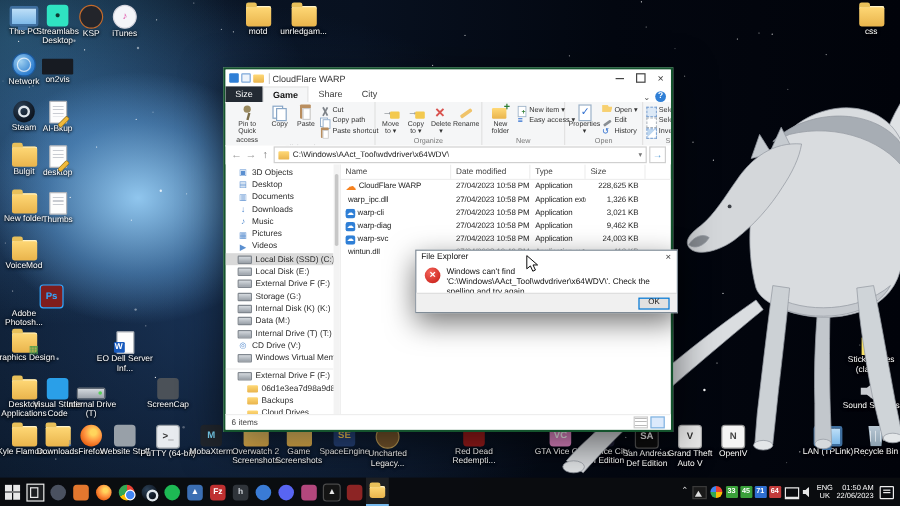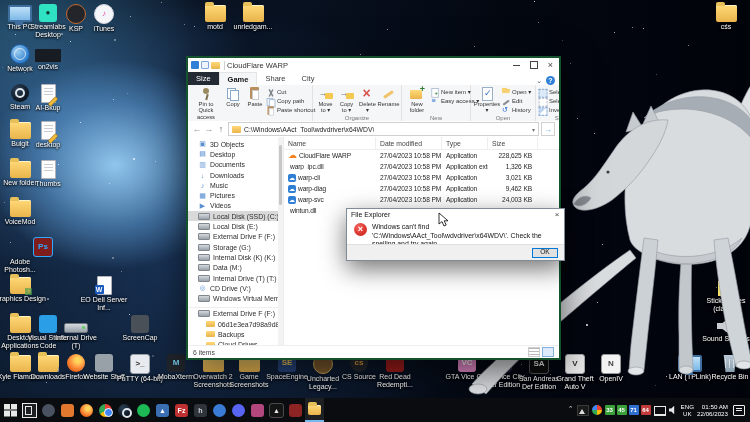--- a/index.html
+++ b/index.html
@@ -413,21 +413,20 @@
       <div class="dicon" style="left: -6px; top: 354px;"><span class="ig s-folder"></span><div class="lb">Kyle Flamon...</div></div>
       <div class="dicon" style="left: 22px; top: 354px;"><span class="ig s-folder"><span class="ov" style="color: rgb(47, 111, 208);">↓</span></span><div class="lb">Downloads</div></div>
       <div class="dicon" style="left: 50px; top: 354px;"><span class="ig s-ff"></span><div class="lb">Firefox</div></div>
       <div class="dicon" style="left: 78px; top: 354px;"><span class="ig s-square" style="background: rgb(152, 160, 168);"></span><div class="lb">Website Stuff</div></div>
       <div class="dicon" style="left: 114px; top: 354px;"><span class="ig s-square" style="background: rgb(232, 235, 239); border: 1px solid rgb(154, 160, 166);"><span class="t" style="color: rgb(51, 51, 51);">&gt;_</span></span><div class="lb">PuTTY (64-bit)</div></div>
       <div class="dicon" style="left: 150px; top: 354px;"><span class="ig s-square" style="background: rgb(33, 38, 45);"><span class="t" style="color: rgb(121, 210, 242);">M</span></span><div class="lb">MobaXterm</div></div>
       <div class="dicon" style="left: 187px; top: 354px;"><span class="ig s-folder"></span><div class="lb">Overwatch 2 Screenshots</div></div>
       <div class="dicon" style="left: 223px; top: 354px;"><span class="ig s-folder"></span><div class="lb">Game Screenshots</div></div>
       <div class="dicon" style="left: 261px; top: 354px;"><span class="ig s-square" style="background: rgb(39, 69, 126);"><span class="t" style="color: rgb(255, 210, 87);">SE</span></span><div class="lb">SpaceEngine</div></div>
       <div class="dicon" style="left: 297px; top: 354px;"><span class="ig s-circle" style="background: rgb(124, 90, 46); border: 1px solid rgb(201, 165, 90);"></span><div class="lb">Uncharted Legacy...</div></div>
-      <div class="dicon" style="left: 333px; top: 354px;"><span class="ig s-circle" style="background: rgb(35, 39, 44);"><span class="t" style="color: rgb(232, 163, 61);">cs</span></span><div class="lb">CS Source</div></div>
       <div class="dicon" style="left: 369px; top: 354px;"><span class="ig s-square" style="background: rgb(160, 28, 28);"></span><div class="lb">Red Dead Redempti...</div></div>
       <div class="dicon" style="left: 441px; top: 354px; z-index: 2;"><span class="ig s-square" style="background: rgb(229, 137, 201);"><span class="t" style="color: rgb(255, 255, 255);">VC</span></span><div class="lb">GTA Vice City</div></div>
       <div class="dicon" style="left: 477px; top: 354px;"><span class="ig s-square" style="background: rgb(29, 29, 51);"><span class="t" style="color: rgb(255, 122, 217);">VC</span></span><div class="lb">GTA Vice City Def Edition</div></div>
       <div class="dicon" style="left: 513px; top: 354px;"><span class="ig s-square" style="background: rgb(14, 14, 14); border: 1px solid rgb(85, 85, 85);"><span class="t" style="color: rgb(238, 238, 238);">SA</span></span><div class="lb">San Andreas Def Edition</div></div>
       <div class="dicon" style="left: 549px; top: 354px;"><span class="ig s-square" style="background: rgb(233, 233, 233); border: 1px solid rgb(170, 170, 170);"><span class="t" style="color: rgb(43, 43, 43);">V</span></span><div class="lb">Grand Theft Auto V</div></div>
       <div class="dicon" style="left: 585px; top: 354px;"><span class="ig s-square" style="background: rgb(244, 244, 244); border: 1px solid rgb(153, 153, 153);"><span class="t" style="color: rgb(68, 68, 68);">N</span></span><div class="lb">OpenIV</div></div>
       <div class="dicon" style="left: 700px; top: 278px;"><span class="ig s-note"></span><div class="lb">Sticky Notes (classic)</div></div>
       <div class="dicon" style="left: 700px; top: 316px;"><span class="ig s-speaker"></span><div class="lb">Sound Settings</div></div>
       <div class="dicon" style="left: 664px; top: 354px;"><span class="ig s-pc"></span><div class="lb">LAN (TPLink)</div></div>
       <div class="dicon" style="left: 704px; top: 354px;"><span class="ig s-bin"></span><div class="lb">Recycle Bin</div></div>

